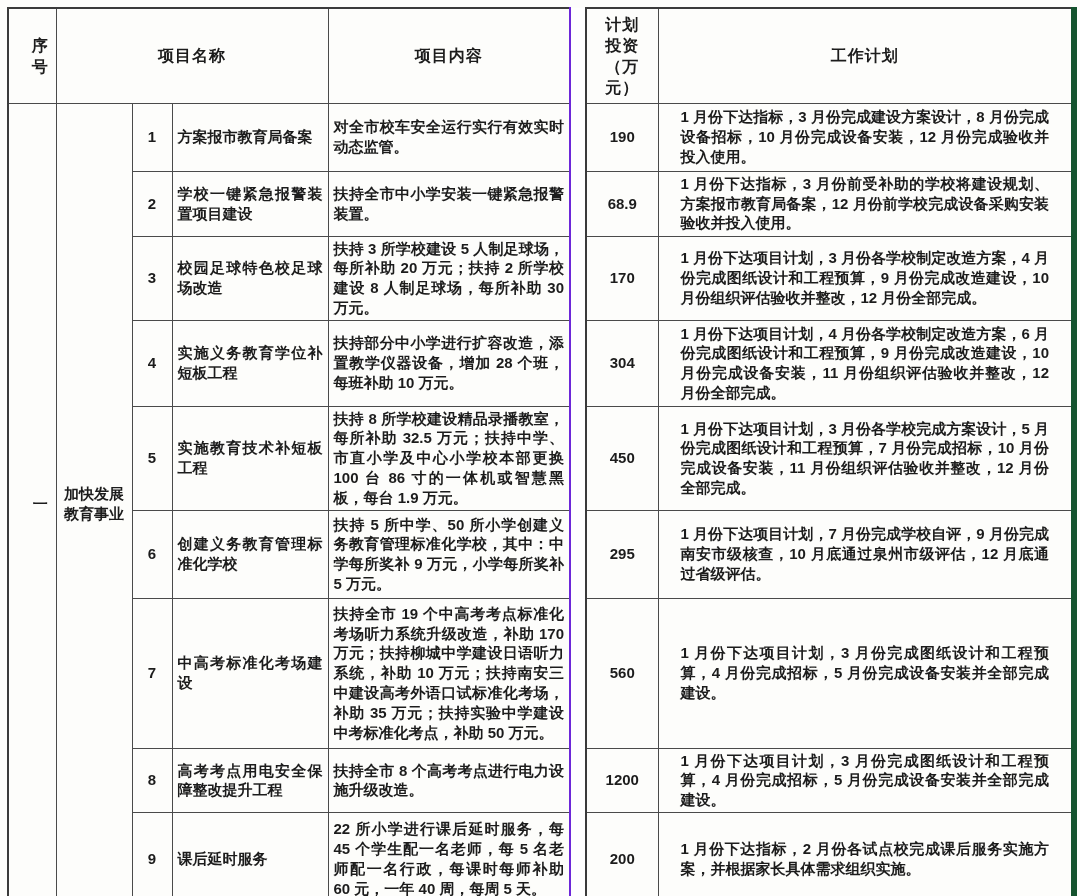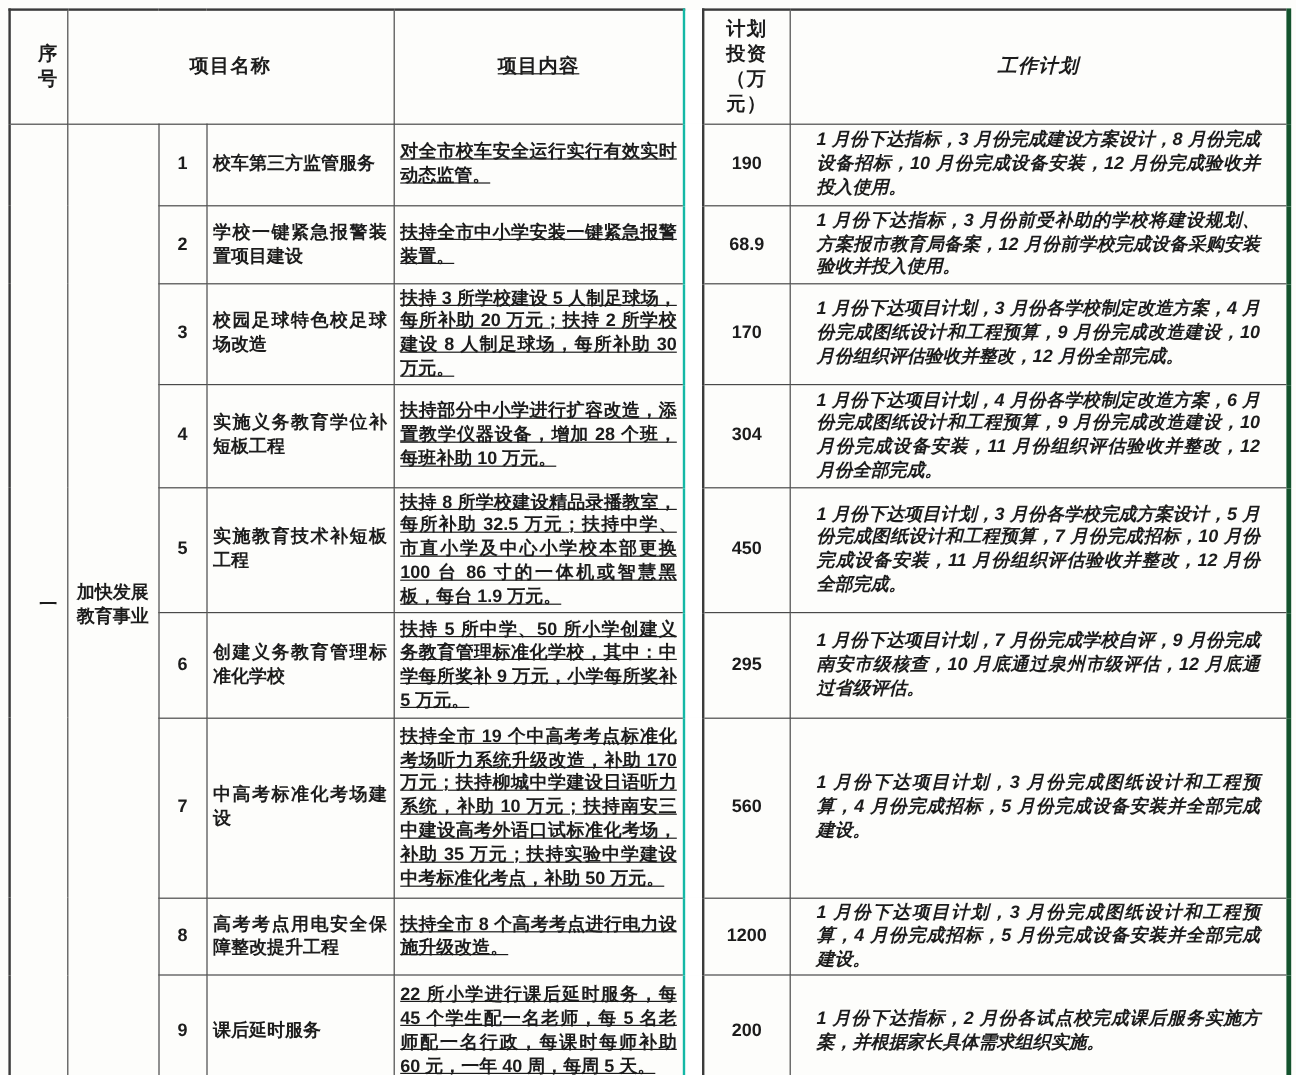--- a/index.html
+++ b/index.html
@@ -24,24 +24,24 @@
     box-sizing:border-box;
     padding:2px 5px;
     color:#1c1c1c;
     font-weight:700;
     font-size:15px;
     line-height:1.32;
     overflow:hidden;
   }
   
   td.edge-l{border-left:2px solid #3b3b3b;padding-left:21px;}
-  td.edge-r{border-right:4px solid #14532d;font-style:italic;}
+  td.edge-r{border-right:6px solid #14532d;}
   tr.first td{border-top:2px solid #3b3b3b;}
   tr.last td{border-bottom:2px solid #3b3b3b;}
-  td.blk-r{border-right:2px solid #14b8a6;text-decoration:underline;}   
+  td.blk-r{border-right:2px solid #6d28d9;}   
   td.blk-l{border-left:2px solid #3b3b3b;}    
   
   td.gap, tr.first td.gap, tr.last td.gap{
     border-top:none; border-bottom:none; border-left:none; border-right:none;
     background:#ffffff; padding:0;
   }
   td.hd{
     text-align:center;
     font-size:16px;
     letter-spacing:1px;
@@ -78,21 +78,21 @@
 投资
 （万元）</td>
       <td class="hd ctr edge-r">工作计划</td>
     </tr>
 
     <tr style="height:68px">
       <td class="ctr edge-l" rowspan="9">一</td>
       <td class="ctr pre" rowspan="9">加快发展
 教育事业</td>
       <td class="ctr num">1</td>
-      <td class="txt">校车第三方监管服务</td>
+      <td class="txt">方案报市教育局备案</td>
       <td class="txt blk-r">对全市校车安全运行实行有效实时动态监管。</td>
       <td class="gap"></td>
       <td class="ctr num blk-l">190</td>
       <td class="txt plan edge-r">1 月份下达指标，3 月份完成建设方案设计，8 月份完成设备招标，10 月份完成设备安装，12 月份完成验收并投入使用。</td>
     </tr>
 
     <tr style="height:65px">
       <td class="ctr num">2</td>
       <td class="txt">学校一键紧急报警装置项目建设</td>
       <td class="txt blk-r">扶持全市中小学安装一键紧急报警装置。</td>

